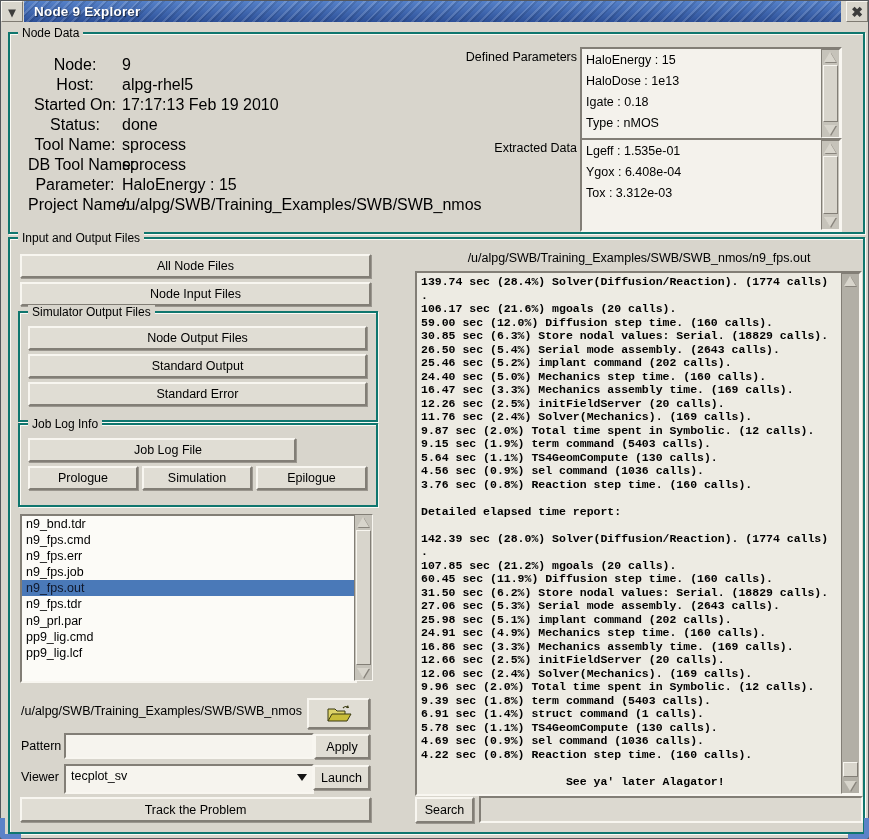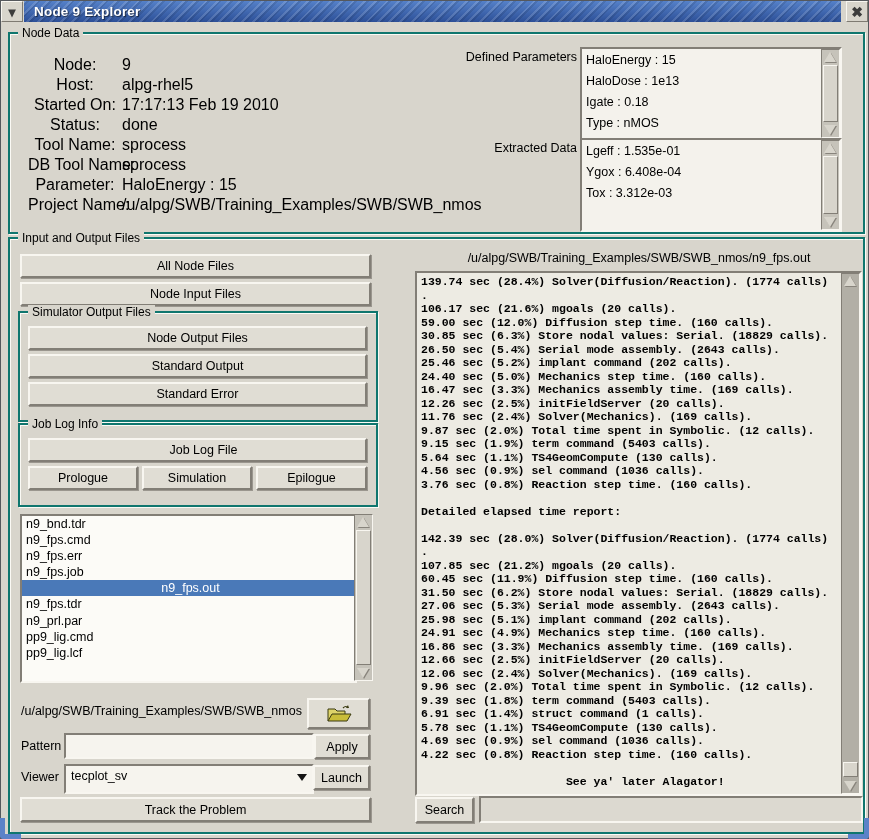--- a/index.html
+++ b/index.html
@@ -69,21 +69,21 @@
   .tri-down{position:absolute;left:2px;bottom:2px;width:0;height:0;
     border-left:6px solid transparent;border-right:6px solid transparent;
     border-top:10px solid #d8d5cc;filter:drop-shadow(1px 1px 0 #88847c);}
   .sb-thumb{position:absolute;left:1px;right:1px;background:#d8d5cc;
     border-top:1px solid #f8f6f0;border-left:1px solid #f8f6f0;
     border-bottom:1px solid #827e76;border-right:1px solid #827e76;}
   .sb-thumb.full{top:15px;bottom:15px;}
   
   #file-list{position:absolute;left:10px;top:275px;width:333px;height:165px;background:#fcfbf7;overflow:hidden;}
   .file-item{height:16.1px;line-height:16.1px;font-size:12.5px;padding-left:4px;white-space:nowrap;}
-  .file-item.selected{background:#4a79b8;color:#ffffff;text-align:center;}
+  .file-item.selected{background:#4a79b8;color:#0f172a;}
   
   .combo{position:absolute;background:#f6f4ee;}
   .combo .val{position:absolute;left:5px;top:3px;font-size:12.5px;white-space:nowrap;}
   .combo .arrowbox{position:absolute;right:3px;top:4px;width:15px;height:14px;
     display:flex;align-items:center;justify-content:center;}
   .combo .arrow{width:0;height:0;border-left:5px solid transparent;border-right:5px solid transparent;
     border-top:7px solid #141414;}
   input.flat{position:absolute;margin:0;background:#f6f4ee;outline:none;
     border-top:2px solid #827e76;border-left:2px solid #827e76;
     border-bottom:2px solid #f8f6f0;border-right:2px solid #f8f6f0;
@@ -179,21 +179,21 @@
       <button class="btn" style="left:8px;top:41px;width:339px;height:24px;">
           <span>Standard Output</span>
         </button>
       <button class="btn" style="left:8px;top:69px;width:339px;height:24px;">
           <span>Standard Error</span>
         </button>
     </div>
 
     <div class="frame" style="left:8px;top:184px;width:356px;height:80px;">
       <span class="legend">Job Log Info</span>
-      <button class="btn" style="left:8px;top:13px;width:339px;height:24px;padding-left:12px;">
+      <button class="btn" style="left:8px;top:13px;width:268px;height:24px;padding-left:12px;">
           <span>Job Log File</span>
         </button>
       <button class="btn" style="left:8px;top:41px;width:110px;height:24px;">
           <span>Prologue</span>
         </button>
       <button class="btn" style="left:122px;top:41px;width:110px;height:24px;">
           <span>Simulation</span>
         </button>
       <button class="btn" style="left:236px;top:41px;width:111px;height:24px;">
           <span>Epilogue</span>

